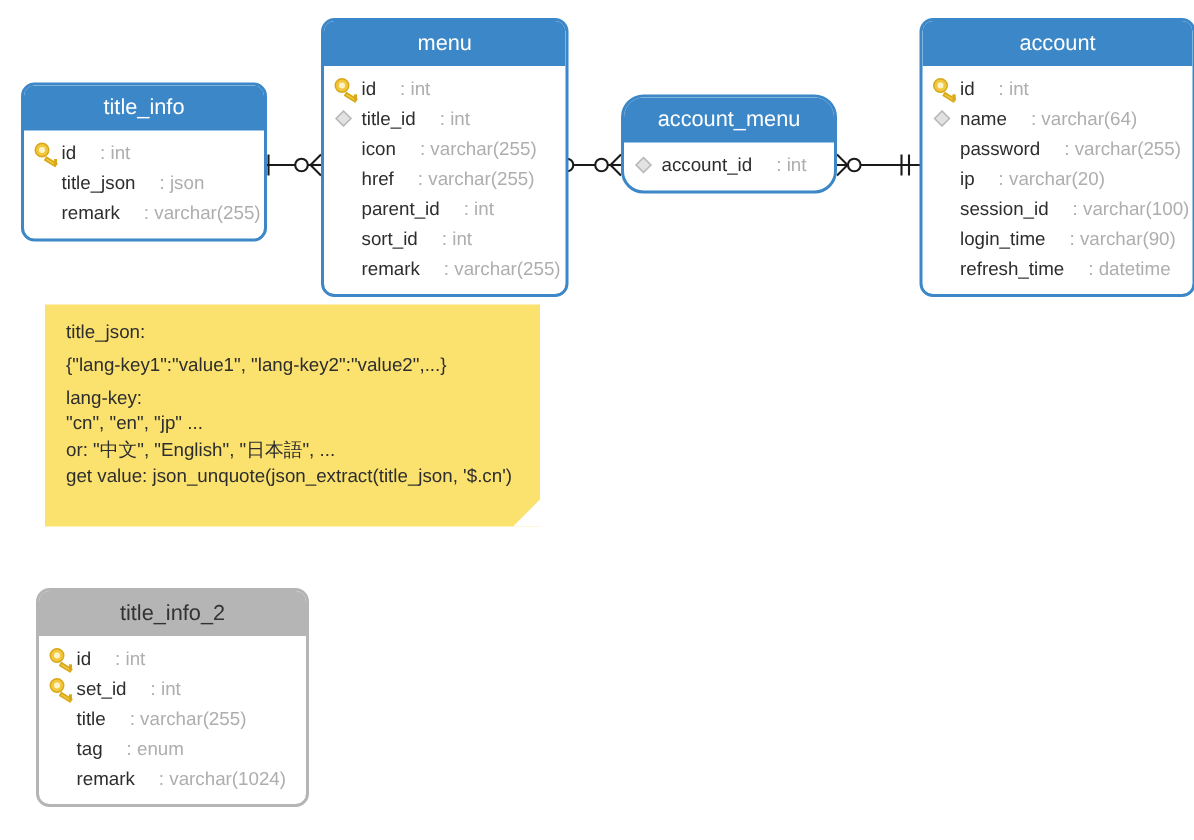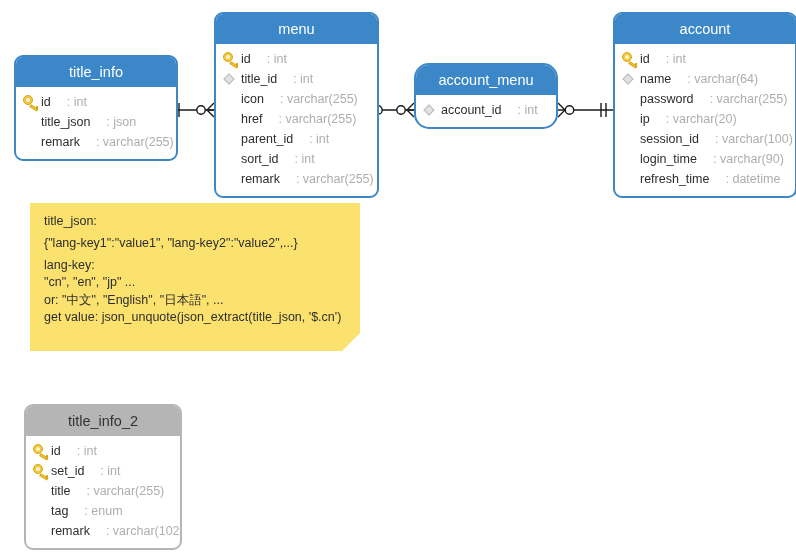--- a/index.html
+++ b/index.html
@@ -353,21 +353,21 @@
       </div>
       <div class="field">
         <span class="field-icon"></span>
         <span class="field-text">
           <span class="fname">refresh_time</span><span class="ftype">: <span>datetime</span></span>
         </span>
       </div>
     </div>
   </div>
 
-  <div class="entity gray" style="left:24px; top:404px; width:158px;">
+  <div class="entity gray" style="left:24px; top:392px; width:182px;">
     <div class="entity-header">title_info_2</div>
     <div class="entity-body">
       <div class="field">
         <span class="field-icon">
           <span class="ico-key">
               <span class="bow"></span>
               <span class="shaft"></span>
               <span class="tooth"></span>
             </span>
         </span>

